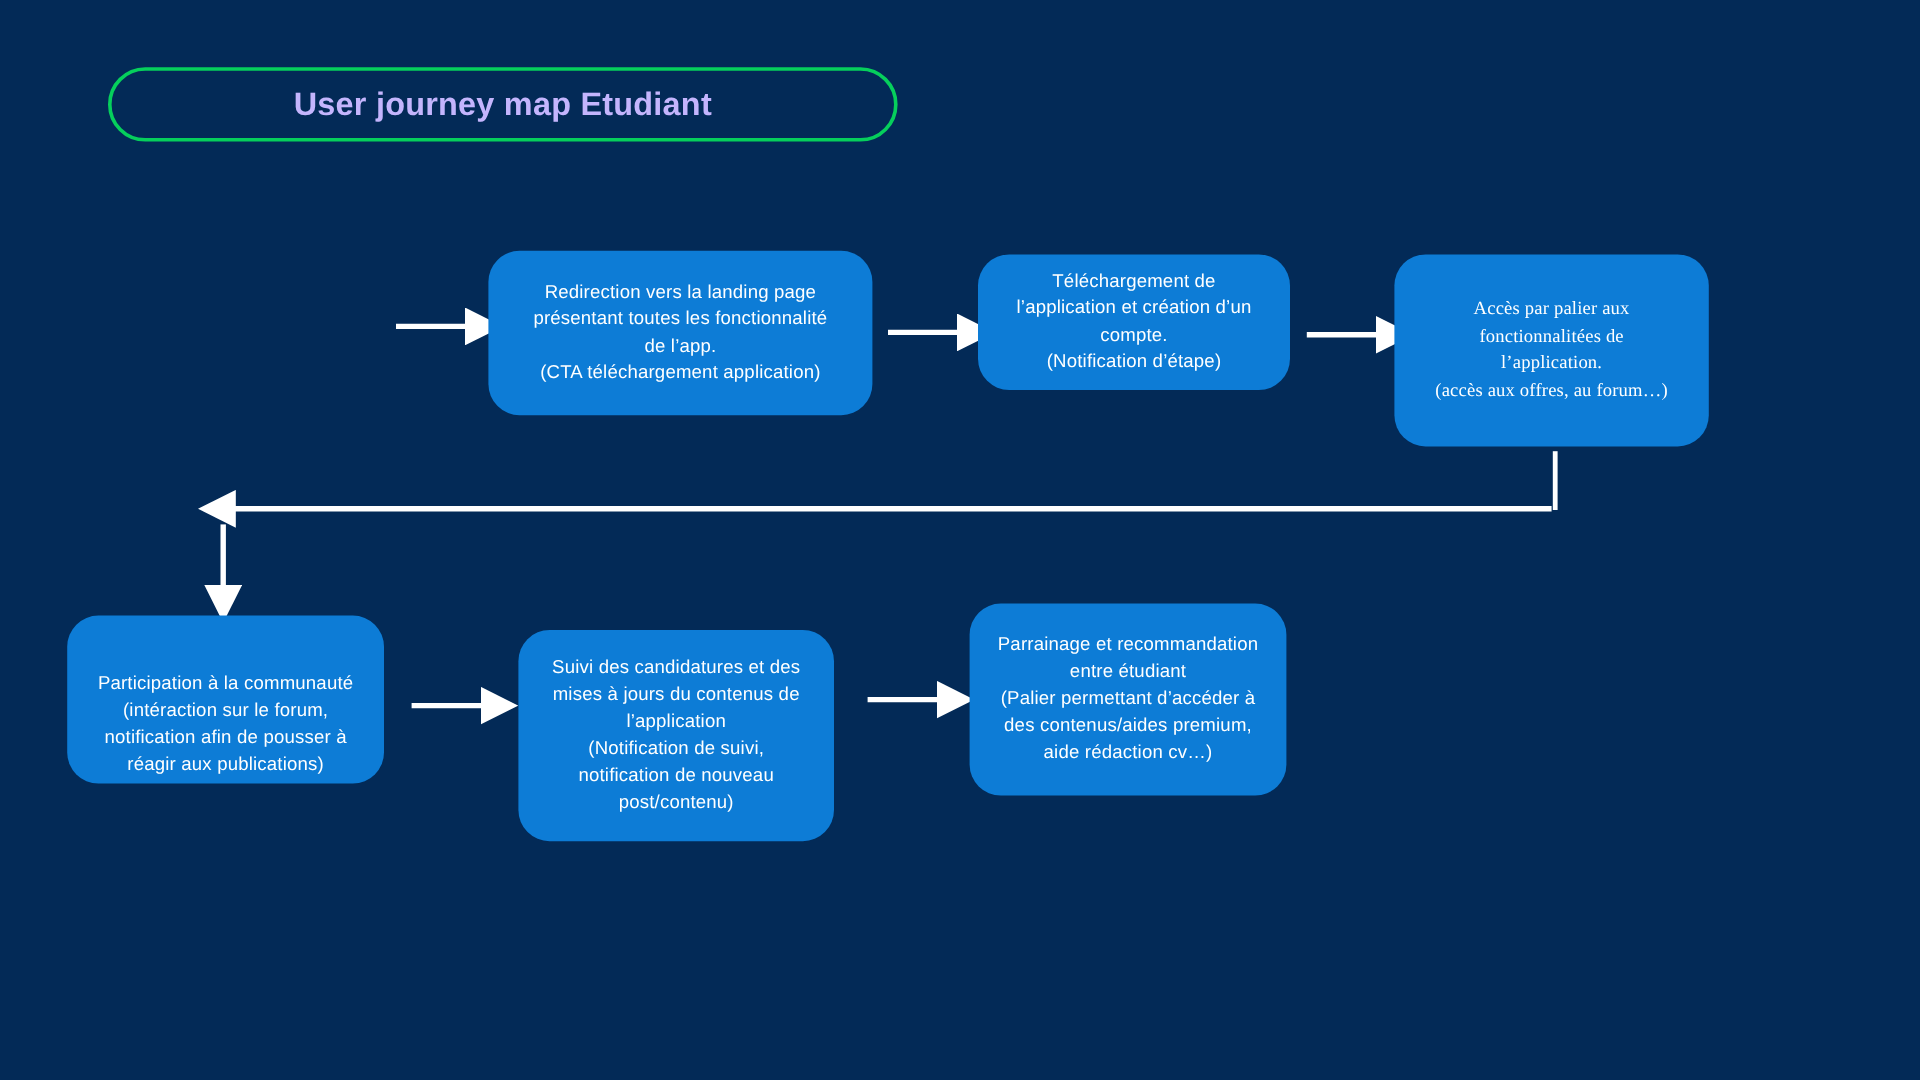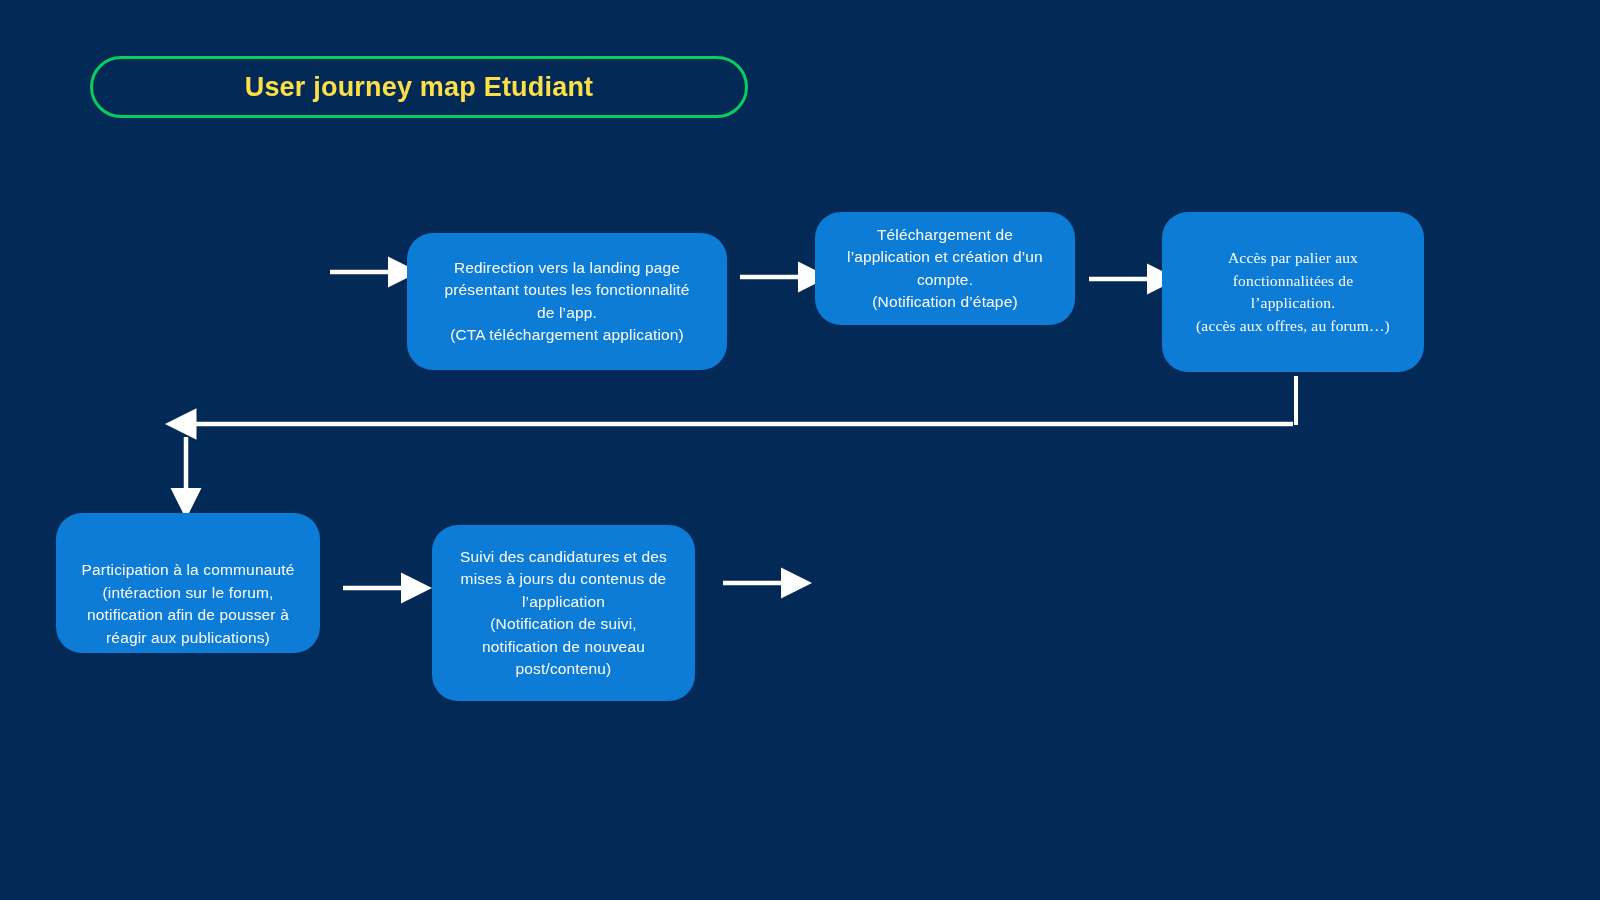--- a/index.html
+++ b/index.html
@@ -32,21 +32,21 @@
     width: 658px;
     height: 62px;
     border: 3px solid #06cf5c;
     border-radius: 40px;
     box-sizing: border-box;
     display: flex;
     align-items: center;
     justify-content: center;
   }
   .title-text {
-    color: #fde047;
+    color: #c4b5fd;
     font-size: 27px;
     font-weight: bold;
     letter-spacing: 0.2px;
     white-space: nowrap;
   }
 
   
   .node {
     position: absolute;
     background: #0d7cd6;
@@ -62,21 +62,21 @@
     font-size: 15.5px;
     line-height: 22.5px;
     text-align: center;
     white-space: pre-line;
     letter-spacing: 0.15px;
     width: 112%;
   }
 
   
   #node-1 { left: 56px;   top: 222px; width: 264px; height: 97px; }
-  #node-2 { left: 407px;  top: 209px; width: 320px; height: 137px; margin-top: 24px; }
+  #node-2 { left: 407px;  top: 209px; width: 320px; height: 137px; }
   #node-3 { left: 815px;  top: 212px; width: 260px; height: 113px; }
   #node-4 { left: 1162px; top: 212px; width: 262px; height: 160px; }
   #node-5 { left: 56px;   top: 513px; width: 264px; height: 140px; align-items: flex-end; }
   #node-6 { left: 432px;  top: 491px; width: 263px; height: 176px; margin-top: 34px; }
   #node-7 { left: 808px;  top: 503px; width: 264px; height: 160px; }
 
   #node-1 .node-text,
   #node-5 .node-text,
   #node-7 .node-text { width: 116%; }
   #node-4 .node-text { width: 104%; font-family: Liberation Serif, serif; }
@@ -172,14 +172,21 @@
 
   <div class="node" id="node-6">
     <div class="node-text">Suivi des candidatures et des
 mises à jours du contenus de
 l’application
 (Notification de suivi,
 notification de nouveau
 post/contenu)</div>
   </div>
 
+  <div class="node" id="node-7">
+    <div class="node-text">Parrainage et recommandation
+entre étudiant
+(Palier permettant d’accéder à
+des contenus/aides premium,
+aide rédaction cv…)</div>
+  </div>
 
 </div>
 
 </body></html>

